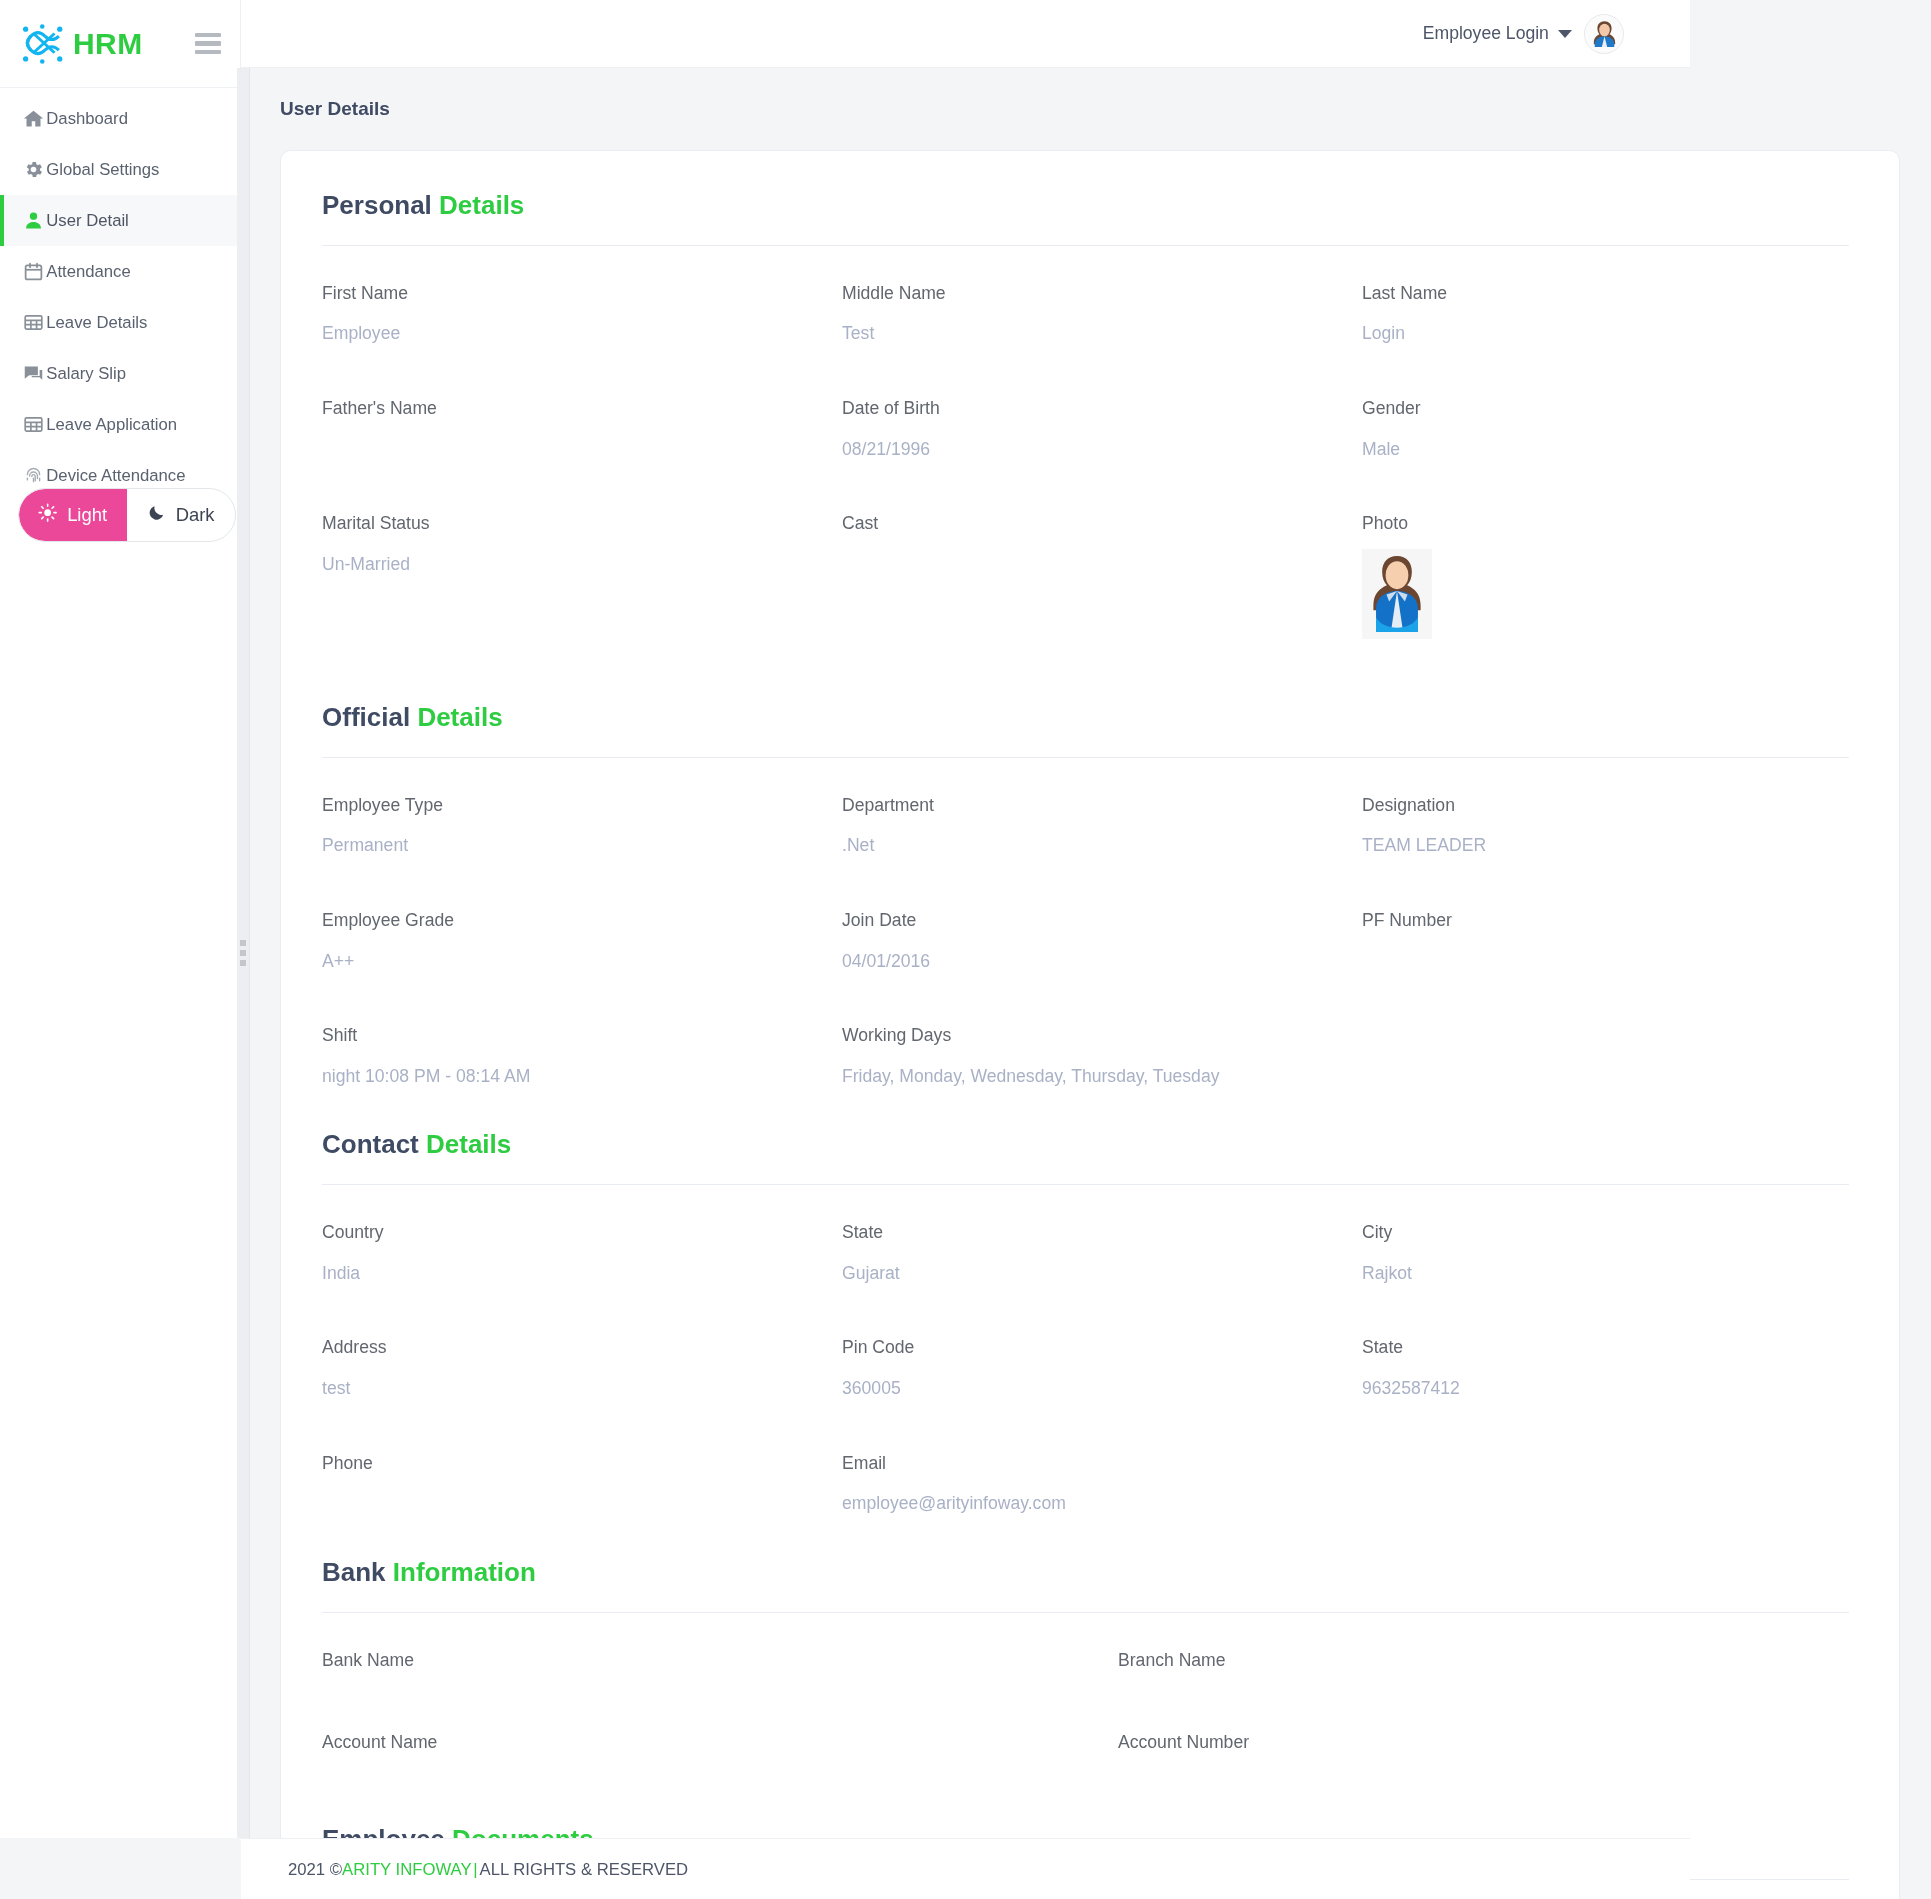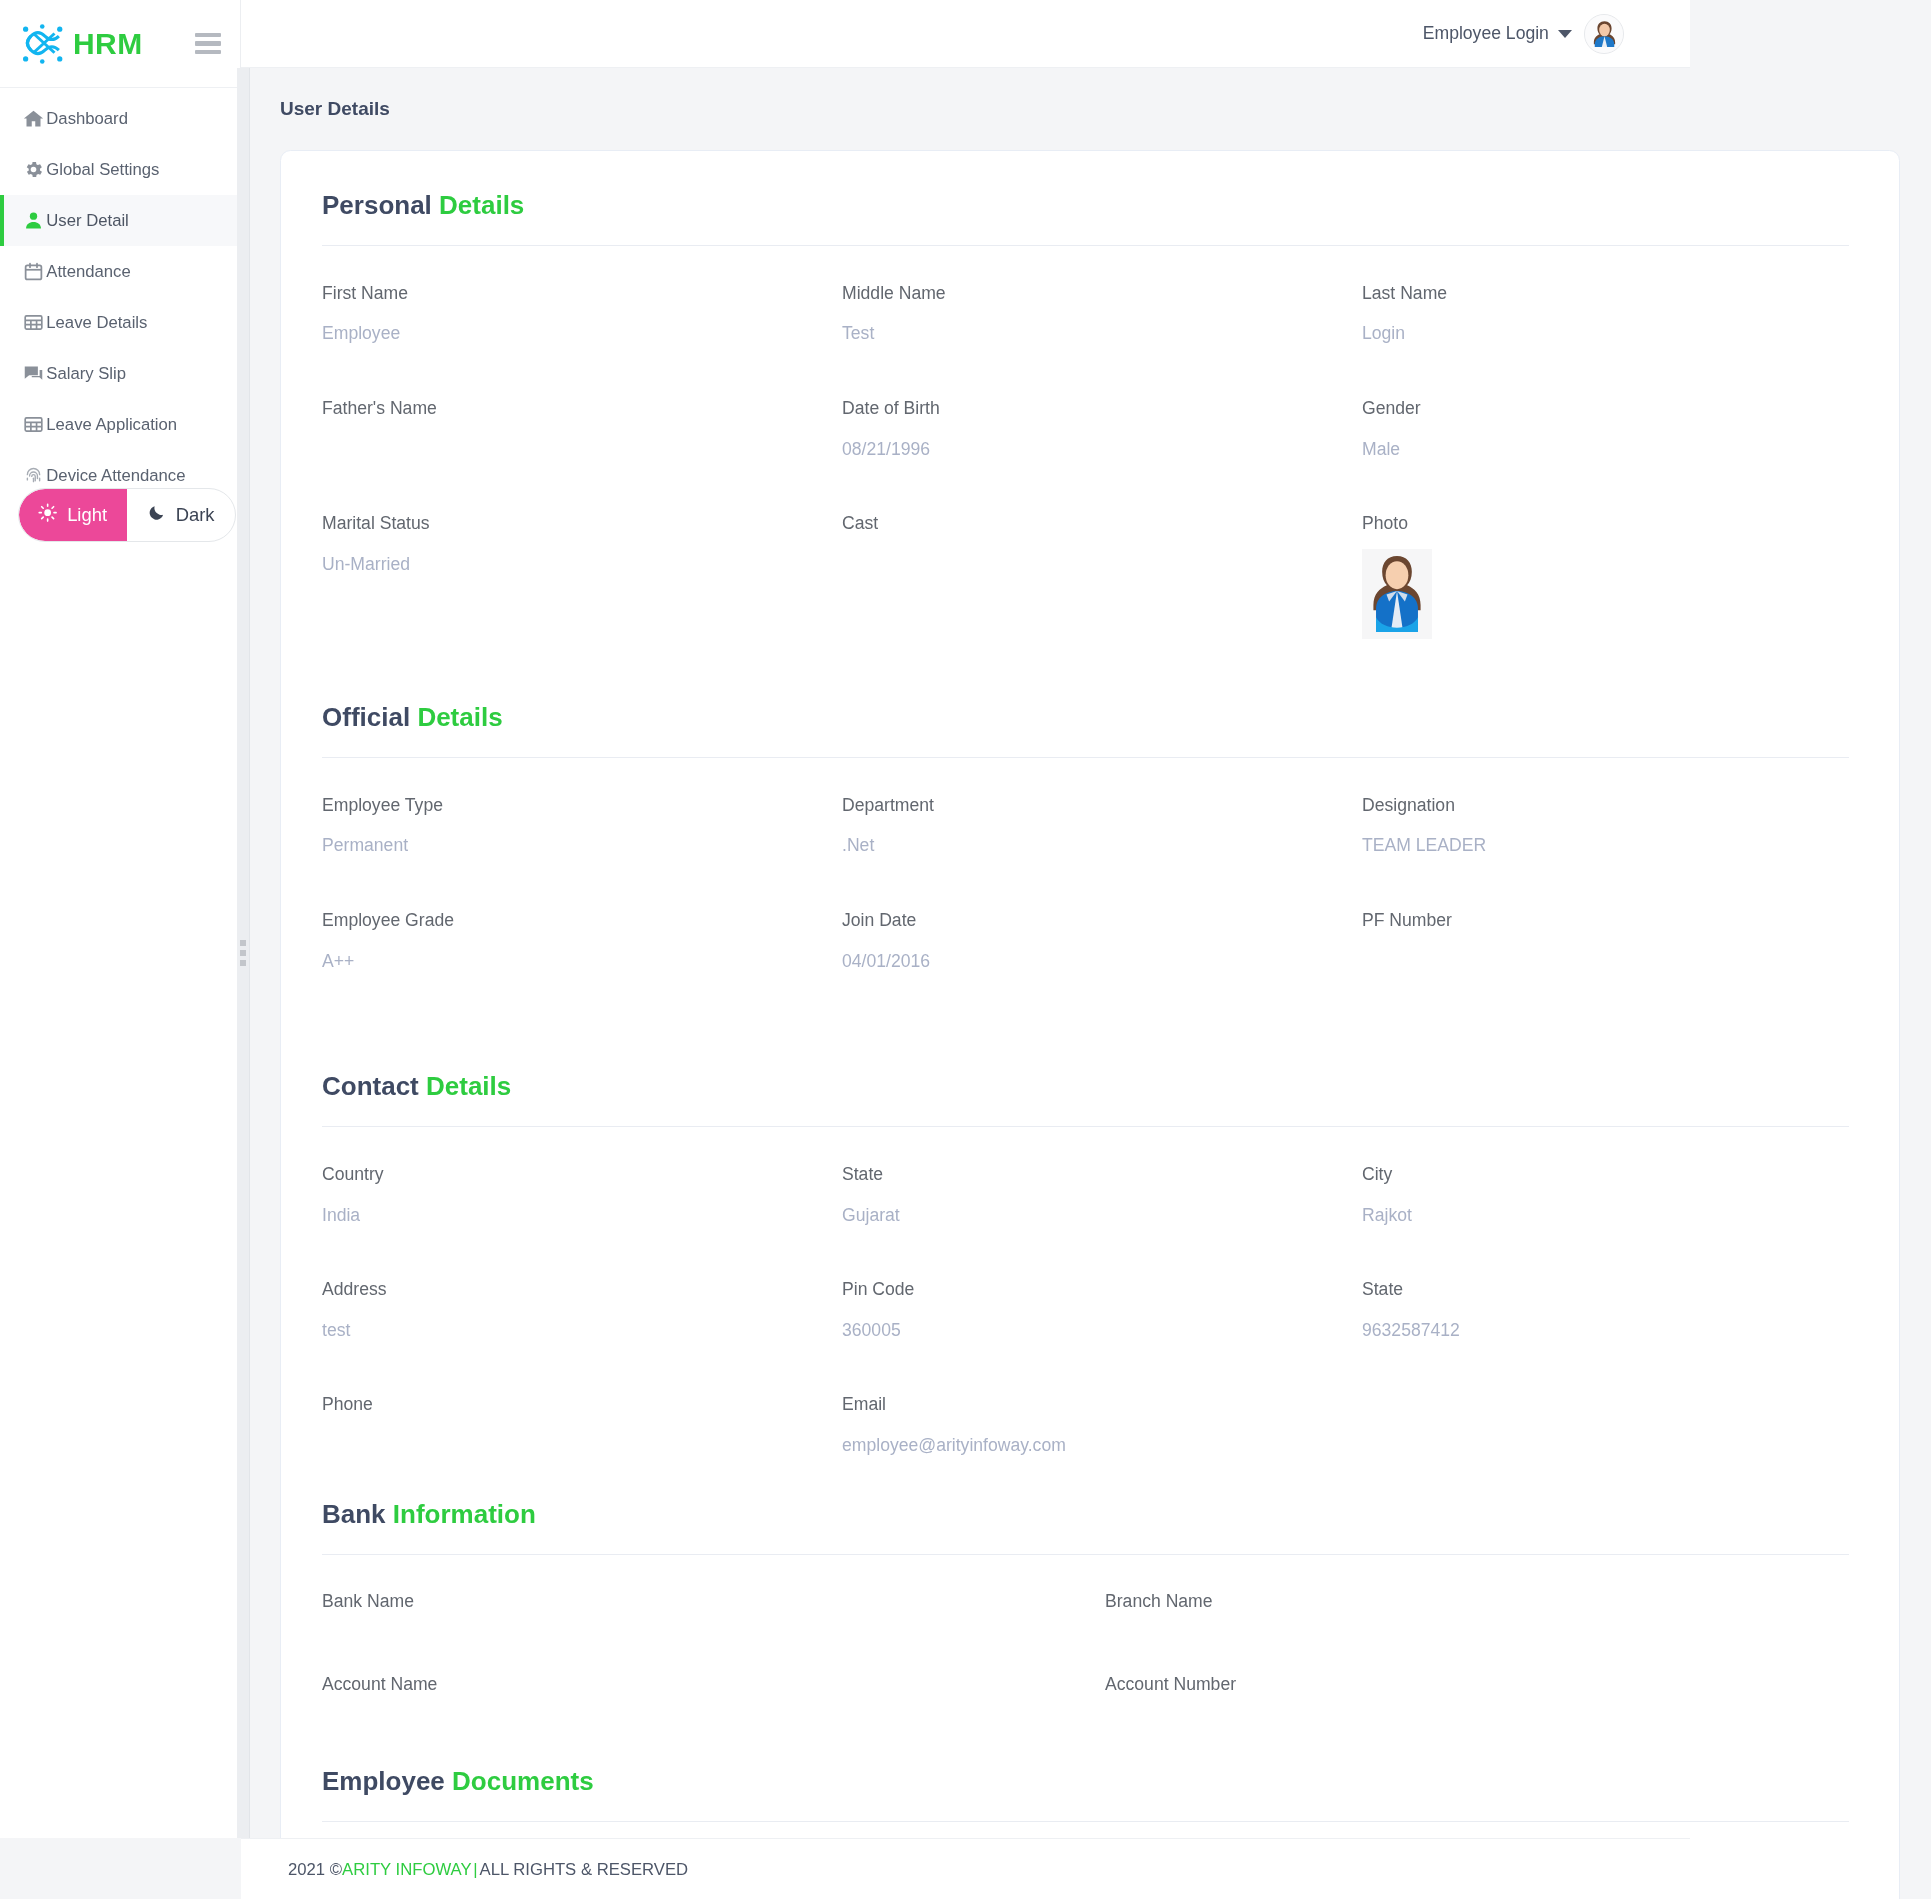--- a/index.html
+++ b/index.html
@@ -92,21 +92,21 @@
     background: #ffffff; border: 0.9px solid #e8edf5; border-radius: 10.5px;
     padding: 39px 41px 51px 41px;
     width: 1620px;
   }
 
   .sec-title { font-size: 26px; font-weight: bold; color: #3f4a63; }
   .sec-title .accent { color: #2ecc40; }
   .sec-rule { height: 0.9px; background: #e9ecf2; margin: 24px 0 0 0; width: 1527px; }
 
   .grid3 { display: grid; grid-template-columns: 520px 520px 1fr; column-gap: 0; }
-  .grid2 { display: grid; grid-template-columns: 779px 1fr; column-gap: 4px; }
+  .grid2 { display: grid; grid-template-columns: 779px 1fr; column-gap: 17px; }
 
   .field { padding-top: 0; }
   .f-label { font-size: 17.6px; color: #62676f; line-height: 1; }
   .f-value { font-size: 17.6px; color: #a9b1c6; line-height: 1; margin-top: 23px; min-height: 17.6px; }
 
   .row-gap { height: 57px; }
 
   .photo-box { width: 70px; height: 90px; background: #f6f6f7; margin-top: 16px; overflow: hidden; }
   .photo-box svg { display: block; }
 
@@ -386,20 +386,34 @@
             <div class="field">
                 <div class="f-label">Join Date</div>
                 <div class="f-value">04/01/2016</div>
               </div>
             <div class="field">
                 <div class="f-label">PF Number</div>
                 <div class="f-value"></div>
               </div>
           </div>
           <div class="row-gap"></div>
+          <div class="grid3">
+            <div class="field">
+                <div class="f-label">Shift</div>
+                <div class="f-value">night 10:08 PM - 08:14 AM</div>
+              </div>
+            <div class="field">
+                <div class="f-label">Working Days</div>
+                <div class="f-value">Friday, Monday, Wednesday, Thursday, Tuesday</div>
+              </div>
+            <div class="field">
+                <div class="f-label"></div>
+                <div class="f-value"></div>
+              </div>
+          </div>
         </div>
 
         <div style="height:44px"></div>
 
         <div>
           <div class="sec-title"><span>Contact</span> <span class="accent">Details</span></div>
           <div class="sec-rule"></div>
           <div style="height:39px"></div>
           <div class="grid3">
             <div class="field">

